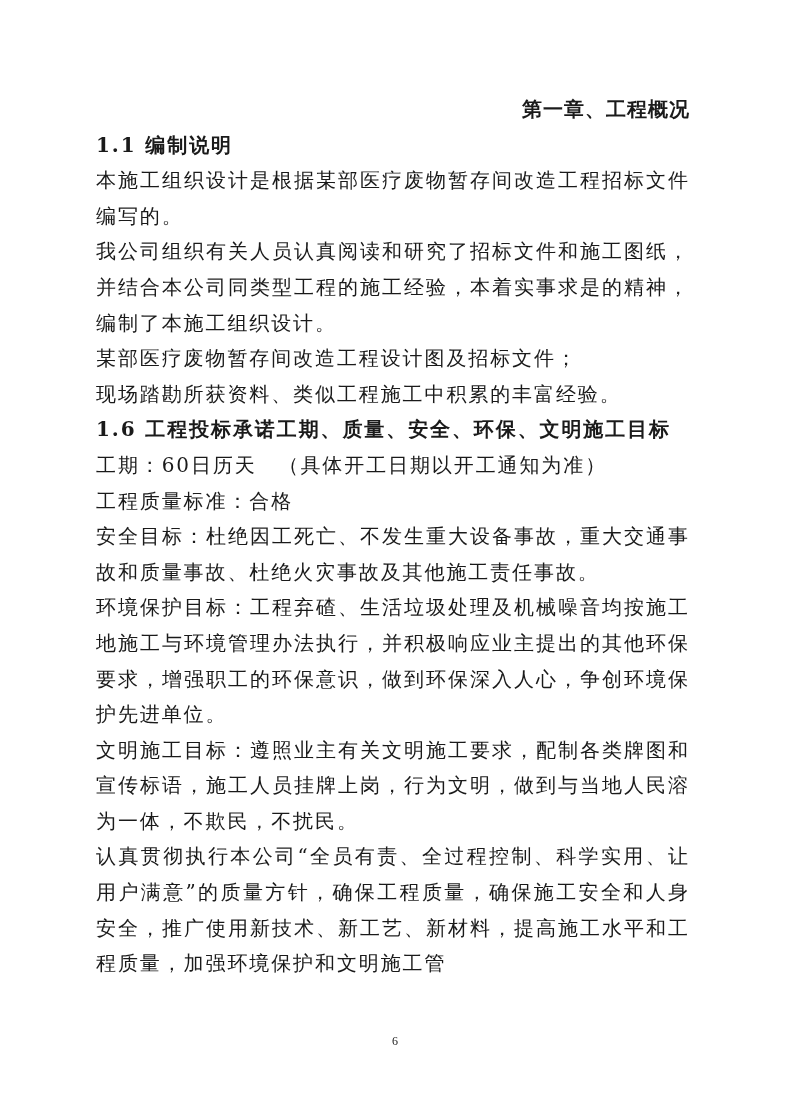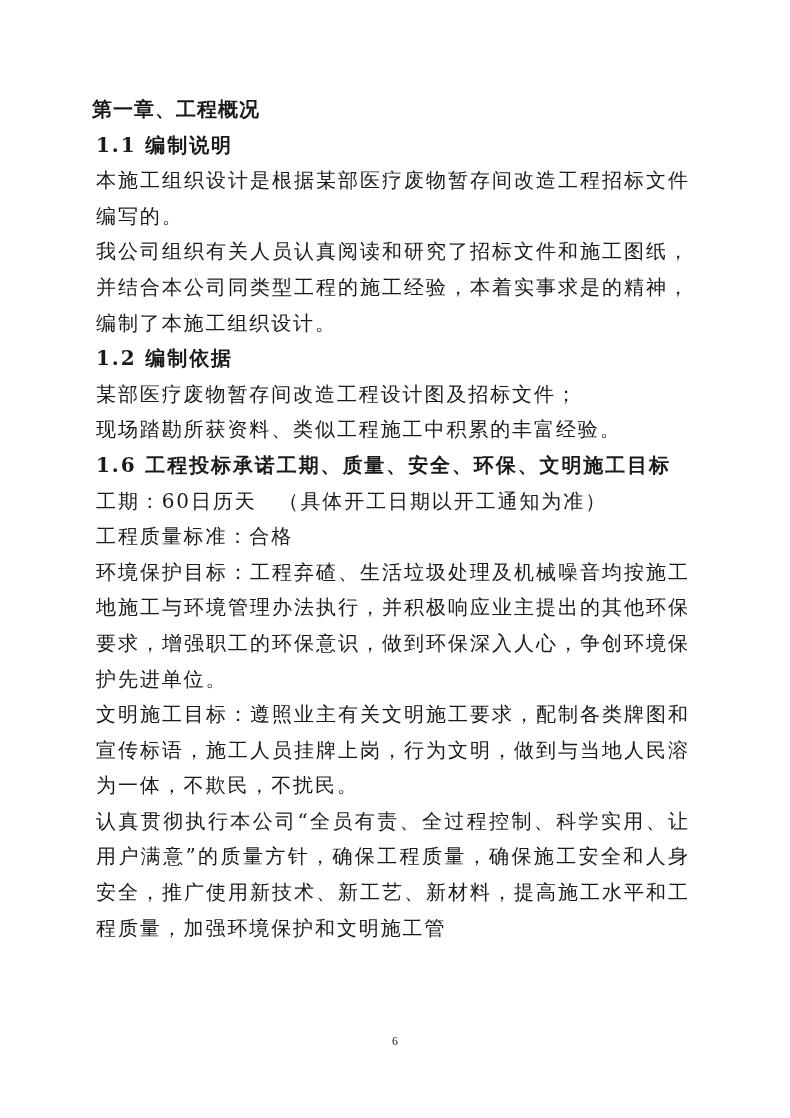--- a/index.html
+++ b/index.html
@@ -9,48 +9,48 @@
   }
   .content {
     position: absolute; left: 96px; top: 92px; width: 594px;
     font-family: "DejaVu Serif", "Liberation Serif", serif;
     color: #1a1a1a;
     font-size: 20px;
     line-height: 35.6px;
     letter-spacing: 1.9px;
   }
   .title {
-    text-align: left; font-weight: bold; font-size: 20px;
+    text-align: right; font-weight: bold; font-size: 20px;
     letter-spacing: 1px; margin-left: -4px;
   }
   .line { white-space: nowrap; font-weight: bold; }
   .para { text-align: justify; text-align-last: left; white-space: normal; }
   .page-num {
     position: absolute; left: 0; width: 790px; top: 1034px; text-align: center;
     font-family: "Liberation Serif", serif; font-size: 12px; color: #222;
   }
 </style>
 </head>
 <body>
 
 <div class="page">
   <div class="content">
     <div class="title">第一章、工程概况</div>
 
     <div class="line">1.1 编制说明</div>
     <div class="para">本施工组织设计是根据某部医疗废物暂存间改造工程招标文件编写的。</div>
     <div class="para">我公司组织有关人员认真阅读和研究了招标文件和施工图纸，并结合本公司同类型工程的施工经验，本着实事求是的精神，编制了本施工组织设计。</div>
 
-    <div class="line">1.2 编制依据</div>
     <div class="para">某部医疗废物暂存间改造工程设计图及招标文件；</div>
     <div class="para">现场踏勘所获资料、类似工程施工中积累的丰富经验。</div>
 
     <div class="line">1.6 工程投标承诺工期、质量、安全、环保、文明施工目标</div>
     <div class="para">工期：60日历天　（具体开工日期以开工通知为准）</div>
     <div class="para">工程质量标准：合格</div>
+    <div class="para">安全目标：杜绝因工死亡、不发生重大设备事故，重大交通事故和质量事故、杜绝火灾事故及其他施工责任事故。</div>
     <div class="para">环境保护目标：工程弃碴、生活垃圾处理及机械噪音均按施工地施工与环境管理办法执行，并积极响应业主提出的其他环保要求，增强职工的环保意识，做到环保深入人心，争创环境保护先进单位。</div>
     <div class="para">文明施工目标：遵照业主有关文明施工要求，配制各类牌图和宣传标语，施工人员挂牌上岗，行为文明，做到与当地人民溶为一体，不欺民，不扰民。</div>
 
     <div class="para">认真贯彻执行本公司“全员有责、全过程控制、科学实用、让用户满意”的质量方针，确保工程质量，确保施工安全和人身安全，推广使用新技术、新工艺、新材料，提高施工水平和工程质量，加强环境保护和文明施工管</div>
   </div>
 
   <div class="page-num">6</div>
 </div>
 
 </body></html>

